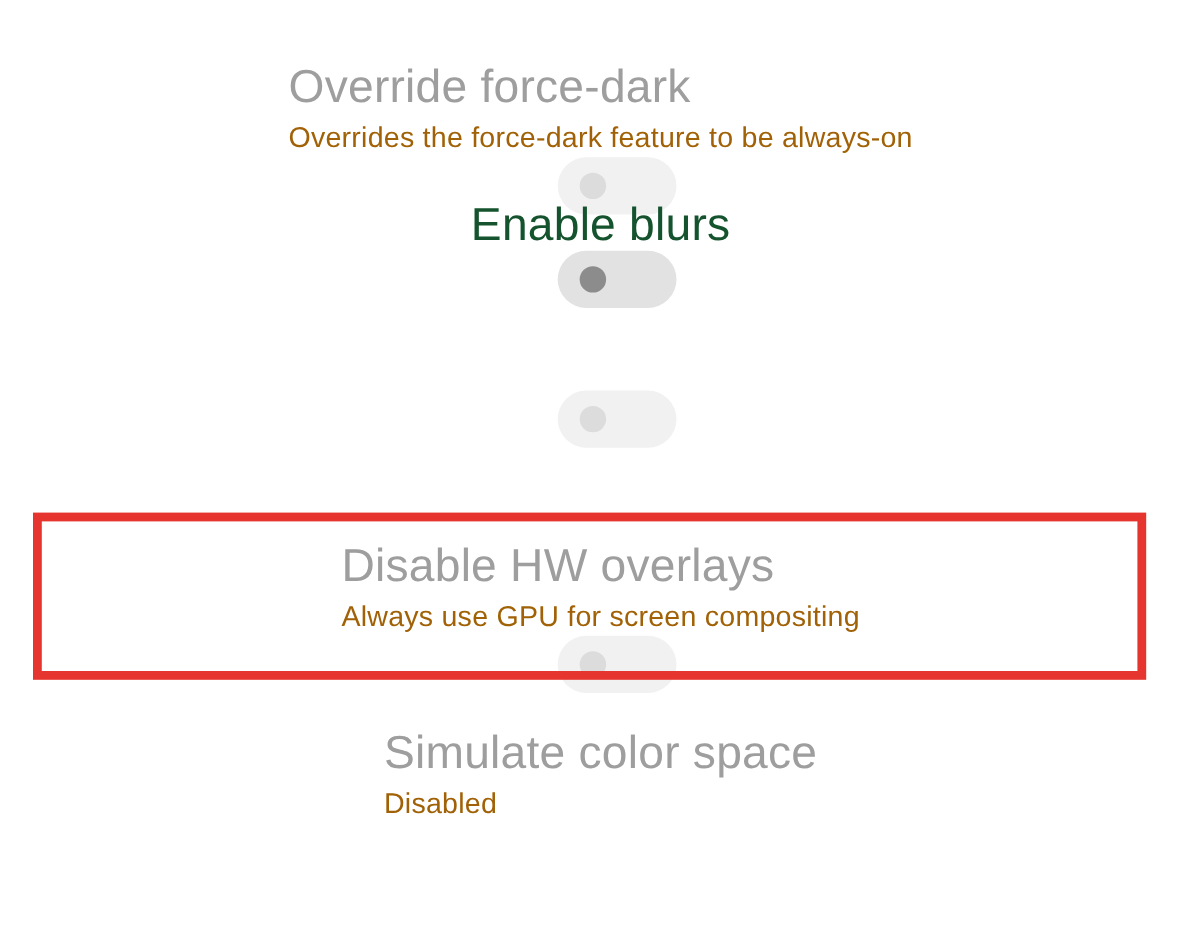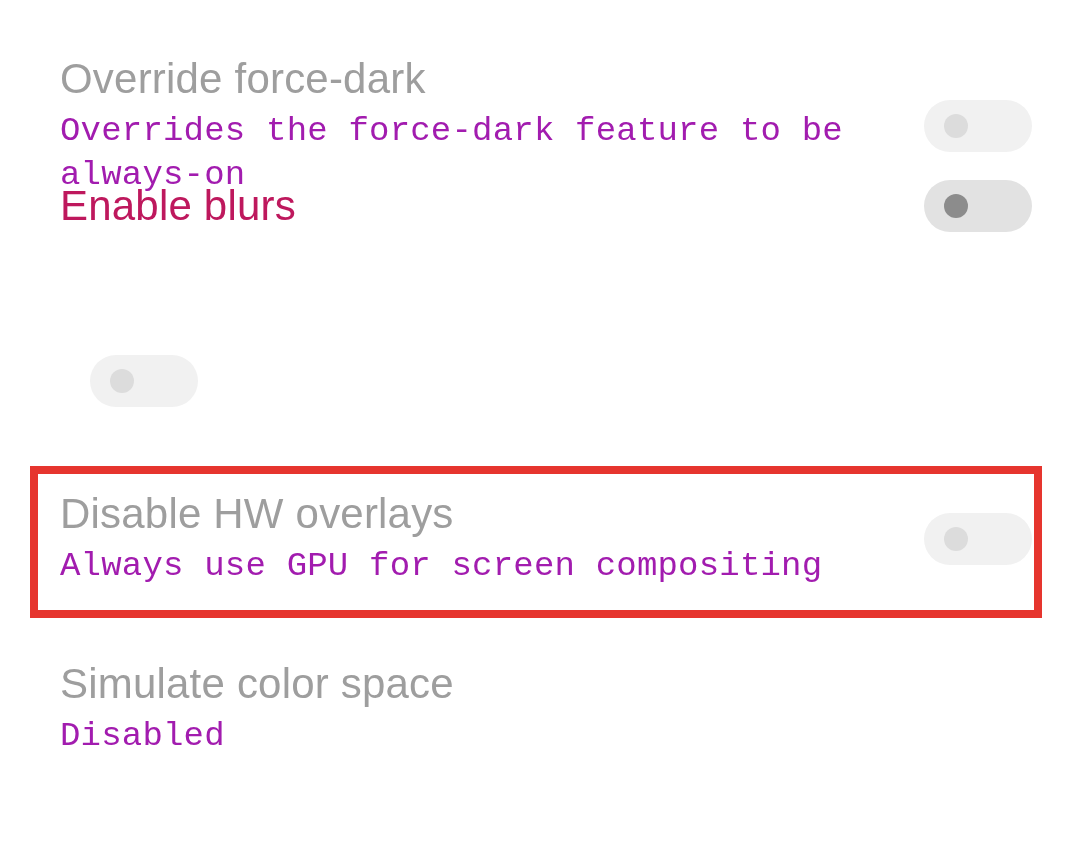--- a/index.html
+++ b/index.html
@@ -18,39 +18,39 @@
     height: 842px;
   }
   .row {
     position: absolute;
     left: 0;
     right: 0;
     padding: 0 48px 0 60px;
     display: flex;
     align-items: center;
     box-sizing: border-box;
+    flex-direction: column;
   }
   .text-col {
     flex: 1 1 auto;
     min-width: 0;
   }
   .title {
     font-size: 42px;
     line-height: 1.15;
     letter-spacing: 0.2px;
   }
   .title.dimmed { color: #9e9e9e; }
-  .title.active { color: #be185d; font-weight: 500; }
+  .title.active { color: #14532d; font-weight: 500; }
   .subtitle {
-    font-size: 34px;
+    font-size: 26px;
     line-height: 1.3;
-    color: #a21caf;
+    color: #a16207;
     margin-top: 6px;
     letter-spacing: 0.2px;
-    font-family: Liberation Mono, monospace;
   }
   .toggle {
     flex: 0 0 auto;
     width: 108px;
     height: 52px;
     border-radius: 26px;
     position: relative;
     margin-left: 30px;
   }
   .toggle.off-dimmed {

